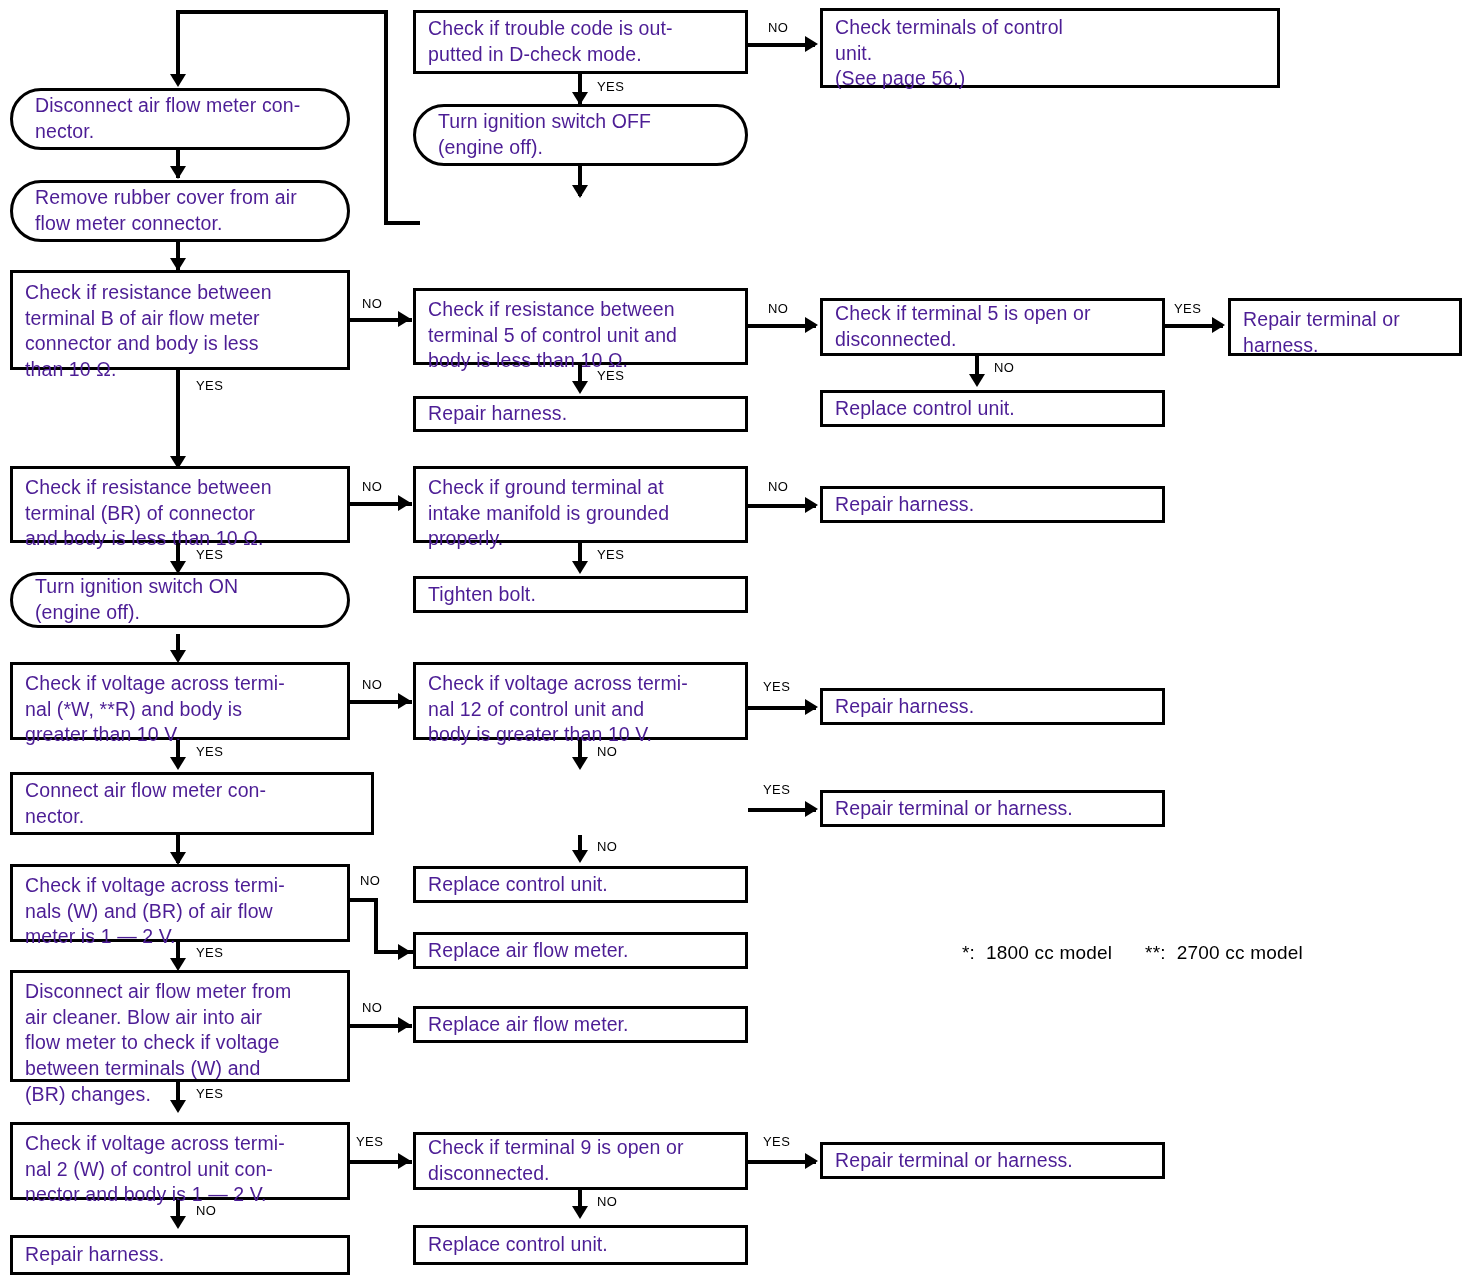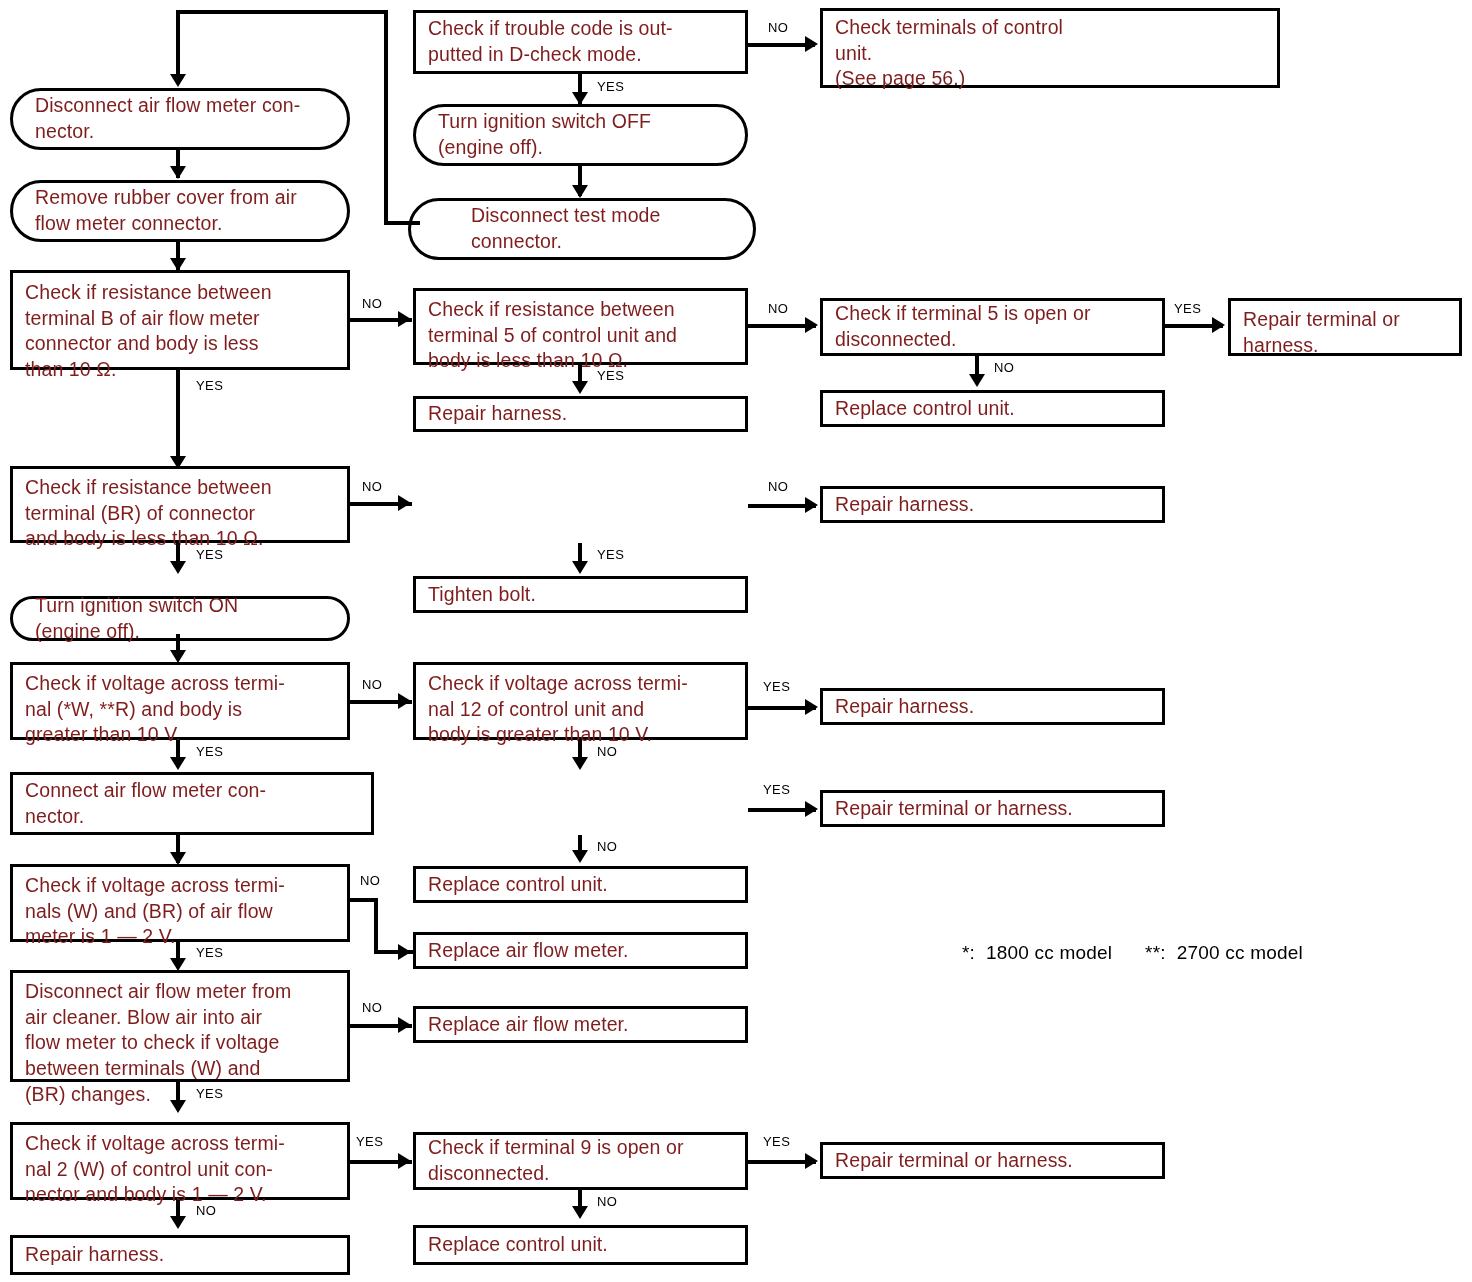--- a/index.html
+++ b/index.html
@@ -14,21 +14,21 @@
     background: #ffffff;
     font-family: "Liberation Sans", sans-serif;
     overflow: hidden;
   }
   
   .node {
     position: absolute;
     box-sizing: border-box;
     border: 3px solid #000000;
     background: #ffffff;
-    color: #7f1d1d;
+    color: #4c1d95;
     display: flex;
     align-items: center;
     padding: 4px 10px 4px 12px;
     font-size: 19.5px;
     line-height: 1.32;
     letter-spacing: 0.1px;
     font-weight: 400;
     white-space: pre-line;
   }
   .node.rounded {
@@ -104,22 +104,20 @@
   <div class="vline" style="left:578px; top:74px; height:30px;"></div>
   <div class="arrow-d" style="left:572px; top:92px;"></div>
   <div class="elabel" style="left:597px; top:79px;">YES</div>
 
   <div class="node rounded center" style="left:413px; top:104px; width:335px; height:62px; text-align:left; justify-content:flex-start;">Turn ignition switch OFF
 (engine off).</div>
 
   <div class="vline" style="left:578px; top:166px; height:30px;"></div>
   <div class="arrow-d" style="left:572px; top:185px;"></div>
 
-  <div class="node rounded" style="left:408px; top:198px; width:348px; height:62px; padding-left:60px;">Disconnect test mode
-connector.</div>
 
   <div class="hline" style="left:384px; top:221px; width:36px;"></div>
   <div class="vline" style="left:384px; top:10px; height:215px;"></div>
   <div class="hline" style="left:176px; top:10px; width:212px;"></div>
   <div class="vline" style="left:176px; top:10px; height:72px;"></div>
   <div class="arrow-d" style="left:170px; top:74px;"></div>
 
   <div class="node rounded" style="left:10px; top:88px; width:340px; height:62px;">Disconnect air flow meter con-
 nector.</div>
 
@@ -176,38 +174,41 @@
   <div class="elabel" style="left:196px; top:378px;">YES</div>
 
   <div class="node" style="left:10px; top:466px; width:340px; height:77px; align-items:flex-start; padding-top:6px;">Check if resistance between
 terminal (BR) of connector
 and body is less than 10 Ω.</div>
 
   <div class="hline" style="left:350px; top:502px; width:62px;"></div>
   <div class="arrow-r" style="left:398px; top:495px;"></div>
   <div class="elabel" style="left:362px; top:479px;">NO</div>
 
+  <div class="node" style="left:413px; top:466px; width:335px; height:77px; align-items:flex-start; padding-top:6px;">Check if ground terminal at
+intake manifold is grounded
+properly.</div>
 
   <div class="hline" style="left:748px; top:504px; width:68px;"></div>
   <div class="arrow-r" style="left:805px; top:497px;"></div>
   <div class="elabel" style="left:768px; top:479px;">NO</div>
 
   <div class="node" style="left:820px; top:486px; width:345px; height:37px;">Repair harness.</div>
 
   <div class="vline" style="left:578px; top:543px; height:24px;"></div>
   <div class="arrow-d" style="left:572px; top:561px;"></div>
   <div class="elabel" style="left:597px; top:547px;">YES</div>
 
   <div class="node" style="left:413px; top:576px; width:335px; height:37px;">Tighten bolt.</div>
 
   <div class="vline" style="left:176px; top:543px; height:26px;"></div>
   <div class="arrow-d" style="left:170px; top:561px;"></div>
   <div class="elabel" style="left:196px; top:547px;">YES</div>
 
-  <div class="node rounded" style="left:10px; top:572px; width:340px; height:45px;margin-top:24px;">Turn ignition switch ON
+  <div class="node rounded" style="left:10px; top:572px; width:340px; height:56px;">Turn ignition switch ON
 (engine off).</div>
 
   <div class="vline" style="left:176px; top:634px; height:26px;"></div>
   <div class="arrow-d" style="left:170px; top:650px;"></div>
 
   <div class="node" style="left:10px; top:662px; width:340px; height:78px; align-items:flex-start; padding-top:6px;">Check if voltage across termi-
 nal (*W, **R) and body is
 greater than 10 V.</div>
 
   <div class="hline" style="left:350px; top:700px; width:62px;"></div>

